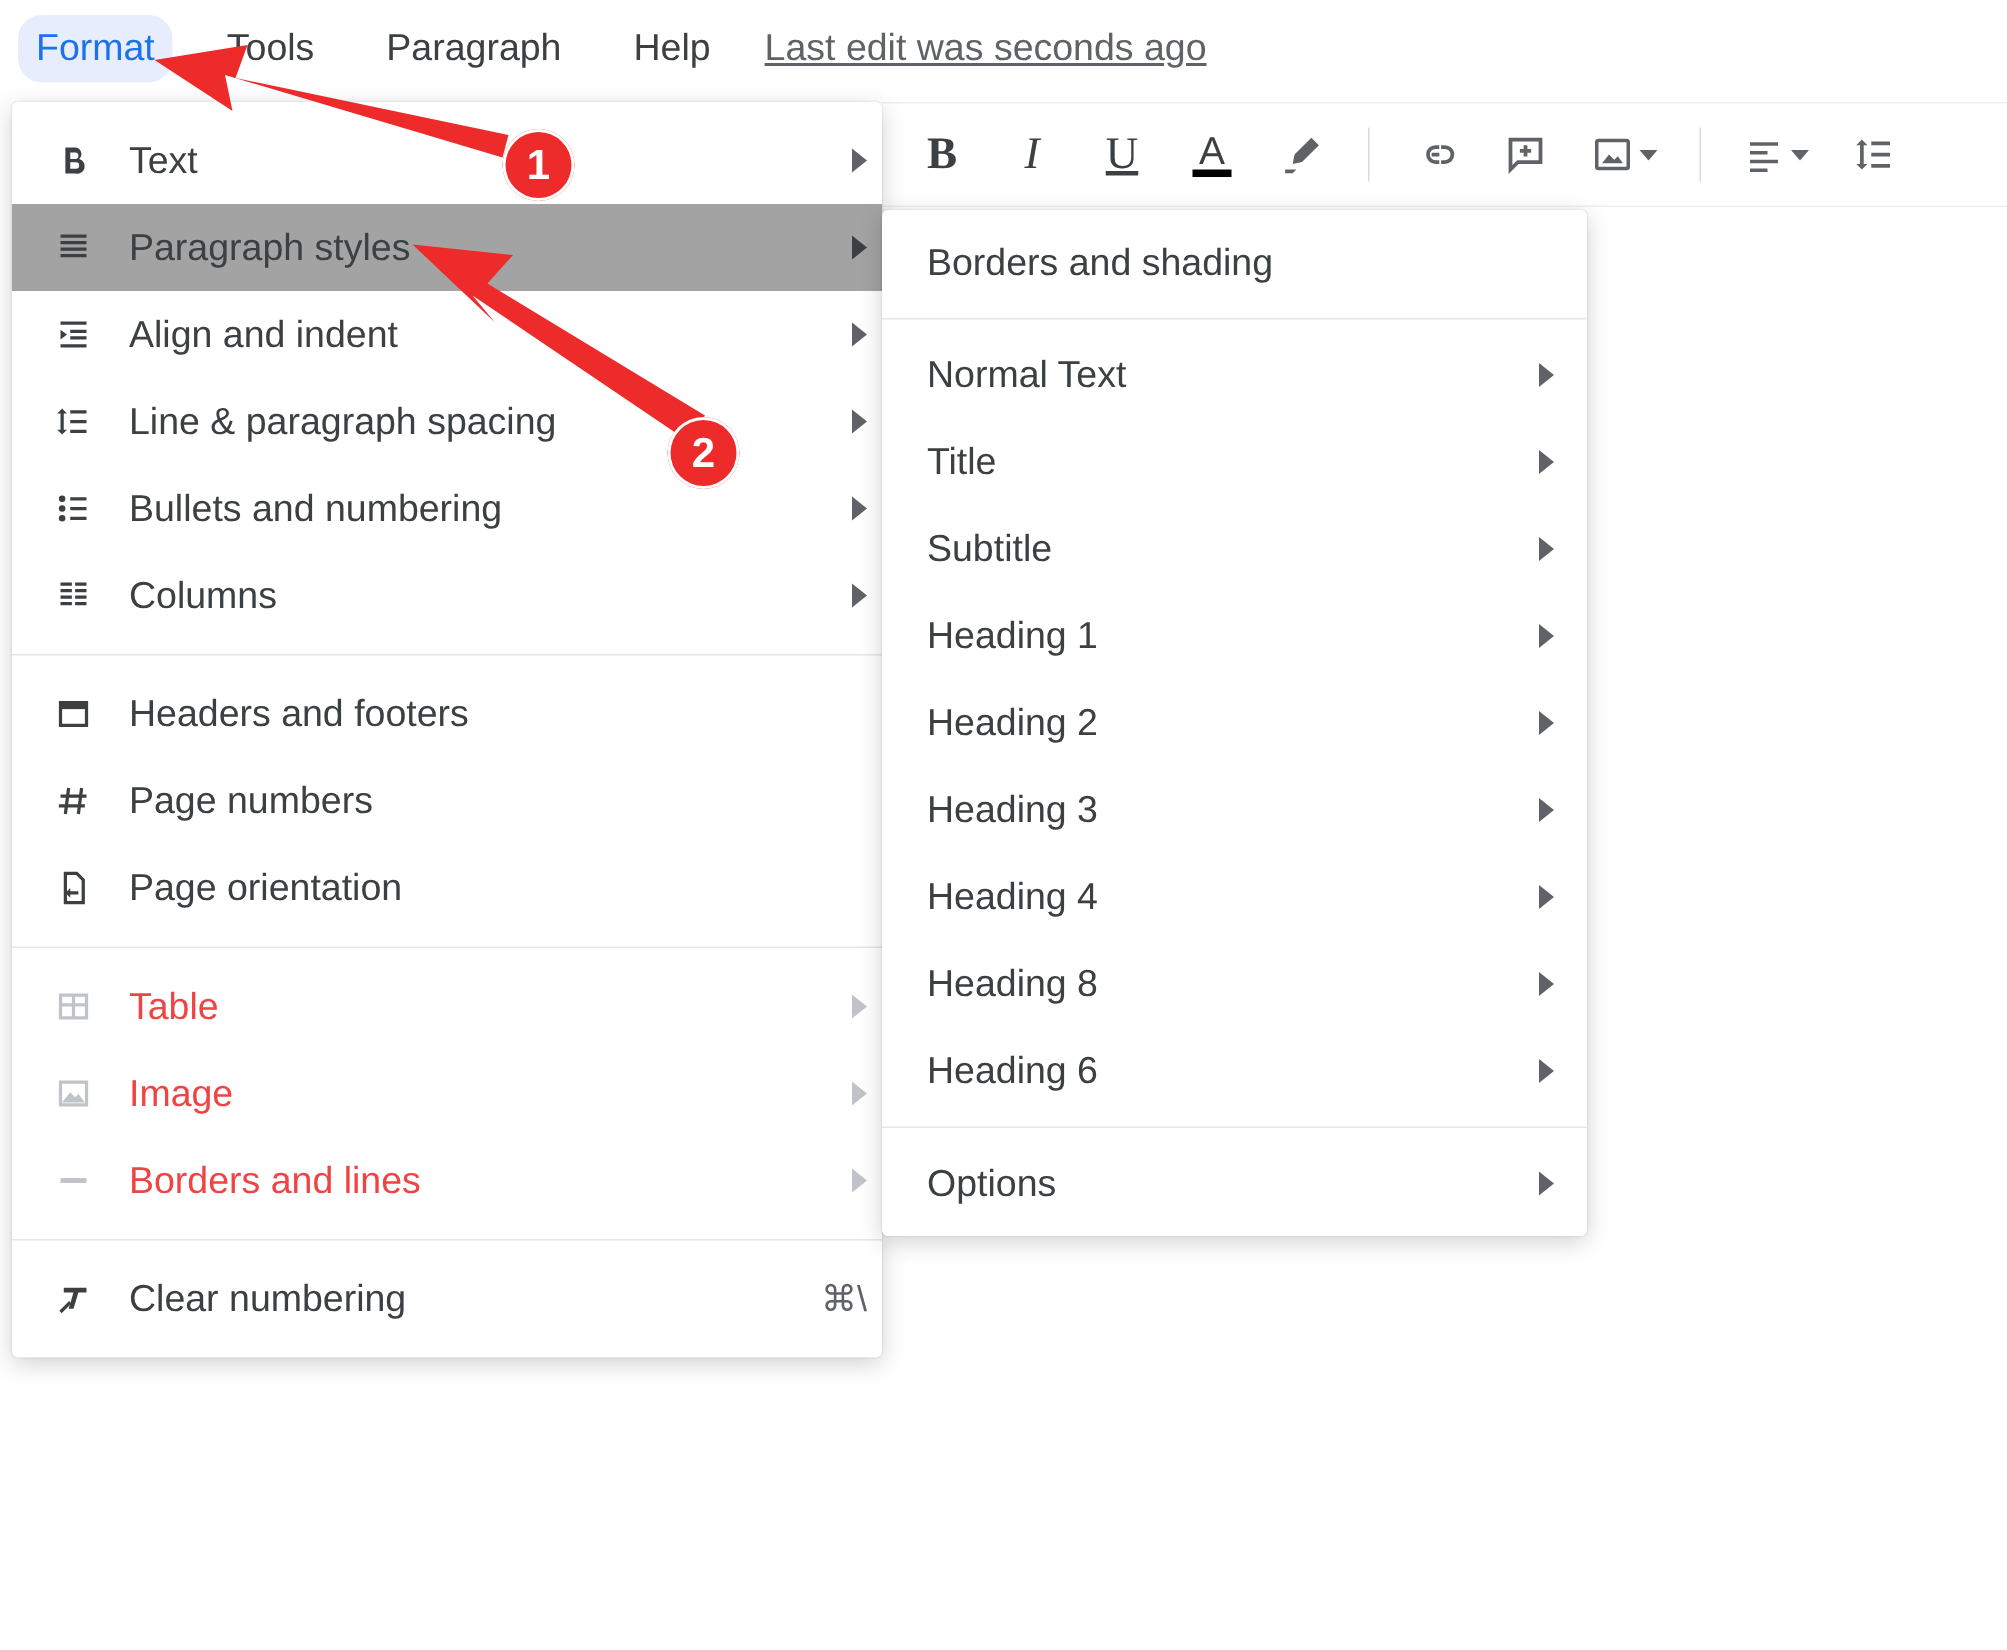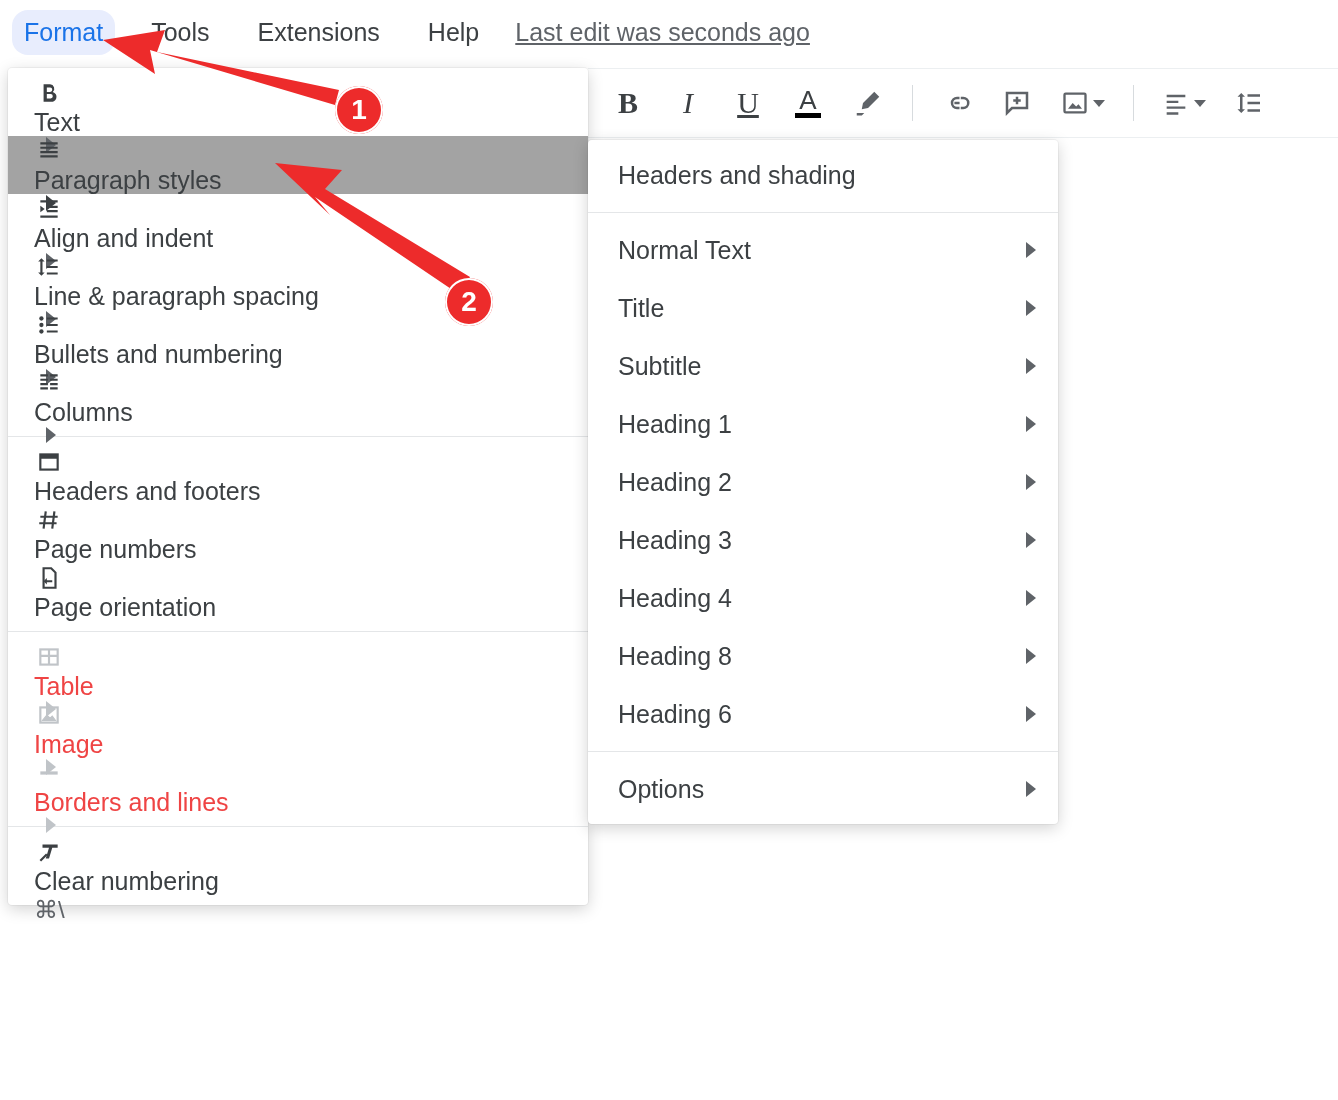--- a/index.html
+++ b/index.html
@@ -88,27 +88,26 @@
     top: 68px;
     width: 580px;
     background: #fff;
     border-radius: 4px;
     box-shadow: 0 4px 16px rgba(0,0,0,0.18), 0 0 0 1px rgba(0,0,0,0.04);
     padding: 10px 0;
     z-index: 5;
   }
   .dd-item {
     display: flex;
-    align-items: flex-start;
+    align-items: center;
     height: 58px;
     padding: 0 10px 0 26px;
     color: #3c4043;
     font-size: 25px;
     cursor: pointer;
-    flex-direction: column;
   }
   .dd-item.hovered { background: #a3a3a3; }
   .dd-item.disabled { color: #ef4444; }
   .dd-icon {
     width: 30px;
     height: 30px;
     margin-right: 22px;
     display: flex;
     align-items: center;
     justify-content: center;
@@ -173,21 +172,21 @@
     box-shadow: 0 0 0 2px #fff inset;
   }
   svg.arrow path { fill:#ed2b2b; }
 </style>
 </head>
 <body>
 
 <div class="menubar">
   <div class="menu-item open"><span>Format</span></div>
   <div class="menu-item"><span>Tools</span></div>
-  <div class="menu-item"><span>Extensions</span></div>
+  <div class="menu-item"><span>Paragraph</span></div>
   <div class="menu-item"><span>Help</span></div>
   <a class="last-edit"><span>Last edit was seconds ago</span></a>
 </div>
 
 <div class="toolbar">
   <div class="tool-btn">
       <span class="tool-b">B</span>
     </div>
   <div class="tool-btn">
       <span class="tool-i">I</span>
@@ -369,21 +368,21 @@
           <path stroke="#3c4043" stroke-width="2" d="M4 20l6-6"></path>
         </svg>
       </span>
     <span class="dd-label">Clear numbering</span>
     <span class="dd-shortcut">⌘\</span>
   </div>
 </div>
 
 <div class="submenu">
   <div class="sm-item">
-    <span>Headers and shading</span>
+    <span>Borders and shading</span>
   </div>
   <div class="sm-sep"></div>
   <div class="sm-item">
     <span>Normal Text</span>
     <span class="sm-arrow"></span>
   </div>
   <div class="sm-item">
     <span>Title</span>
     <span class="sm-arrow"></span>
   </div>

